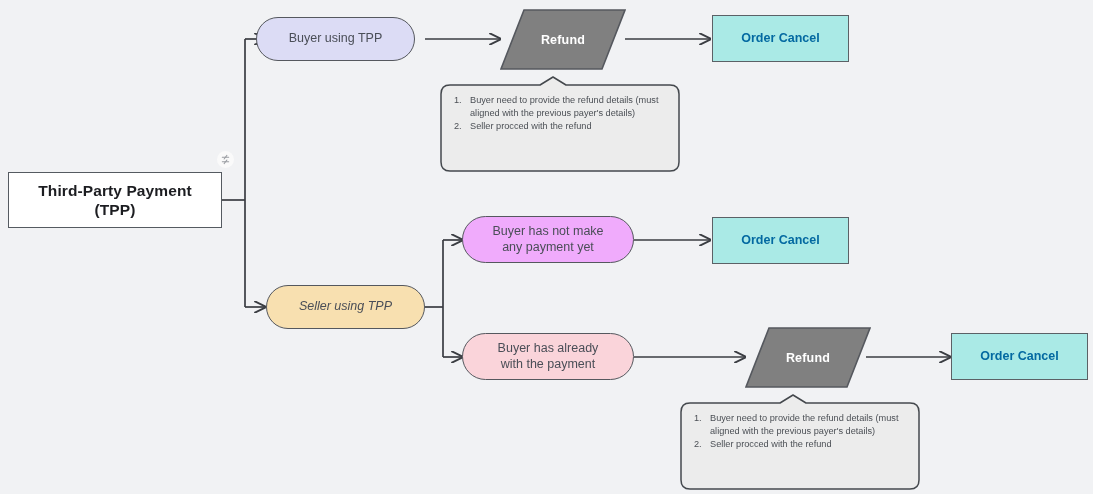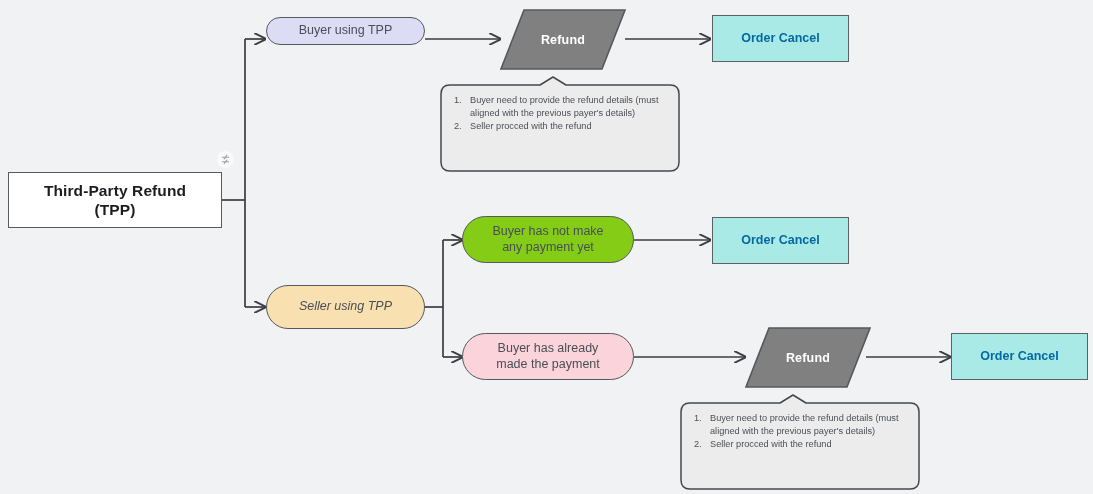--- a/index.html
+++ b/index.html
@@ -50,21 +50,21 @@
     font-weight: 700;
   }
   .node-pill {
     border-radius: 999px;
     border: 1.6px solid #55585e;
     color: #4a4e57;
     font-size: 12.5px;
     font-weight: 500;
   }
   .pill-lavender { background: #dcdcf5; }
-  .pill-green    { background: #84cc16; }
+  .pill-green    { background: #f0abfc; }
   .pill-orange   { background: #f8e0b0; }
   .pill-pink     { background: #fad4da; }
 
   .para-wrap {
     position: absolute;
   }
   .para-wrap svg { display: block; }
   .para-label {
     position: absolute;
     left: 0; top: 0;
@@ -138,35 +138,35 @@
       <path d="M 443 240 L 462 240" marker-end="url(#arrow)"></path>
       <path d="M 443 357 L 462 357" marker-end="url(#arrow)"></path>
 
       <path d="M 634 240 L 710 240" marker-end="url(#arrow)"></path>
 
       <path d="M 634 357 L 745 357" marker-end="url(#arrow)"></path>
       <path d="M 866 357 L 950 357" marker-end="url(#arrow)"></path>
     </g>
   </svg>
 
-  <div class="node node-rect node-root" style="left:8px; top:172px; width:214px; height:56px;">Third-Party Refund
+  <div class="node node-rect node-root" style="left:8px; top:172px; width:214px; height:56px;">Third-Party Payment
 (TPP)</div>
 
   <div class="badge-icon" style="left:217px; top:151px;">
     <svg width="11" height="11" viewBox="0 0 12 12" aria-hidden="true">
       <g stroke="#9a9da2" stroke-width="1.1" fill="none" stroke-linecap="round">
         <path d="M2.5 3.5 L9.5 3.5"></path>
         <path d="M2.5 8.5 L9.5 8.5"></path>
         <path d="M7.5 1.5 L4.5 5.5"></path>
         <path d="M7.5 6.5 L4.5 10.5"></path>
       </g>
     </svg>
   </div>
 
-  <div class="node node-pill pill-lavender" style="left:266px; top:17px; width:159px; height:28px;">Buyer using TPP</div>
+  <div class="node node-pill pill-lavender" style="left:256px; top:17px; width:159px; height:44px;">Buyer using TPP</div>
 
   <div class="para-wrap" style="left:500px; top:9px; width:126px; height:61px;">
     <svg width="126" height="61" viewBox="0 0 126 61">
       <polygon points="24,1 125,1 102,60 1,60" fill="#808080" stroke="#55585e" stroke-width="1.6"></polygon>
     </svg>
     <span class="para-label">Refund</span>
   </div>
 
   <div class="node node-terminal" style="left:712px; top:15px; width:137px; height:47px;">Order Cancel</div>
 
@@ -193,21 +193,21 @@
   </div>
 
   <div class="node node-pill pill-orange" style="left:266px; top:285px; width:159px; height:44px;font-style:italic;">Seller using TPP</div>
 
   <div class="node node-pill pill-green" style="left:462px; top:216px; width:172px; height:47px;">Buyer has not make
 any payment yet</div>
 
   <div class="node node-terminal" style="left:712px; top:217px; width:137px; height:47px;">Order Cancel</div>
 
   <div class="node node-pill pill-pink" style="left:462px; top:333px; width:172px; height:47px;">Buyer has already
-made the payment</div>
+with the payment</div>
 
   <div class="para-wrap" style="left:745px; top:327px; width:126px; height:61px;">
     <svg width="126" height="61" viewBox="0 0 126 61">
       <polygon points="24,1 125,1 102,60 1,60" fill="#808080" stroke="#55585e" stroke-width="1.6"></polygon>
     </svg>
     <span class="para-label">Refund</span>
   </div>
 
   <div class="node node-terminal" style="left:951px; top:333px; width:137px; height:47px;">Order Cancel</div>
 

